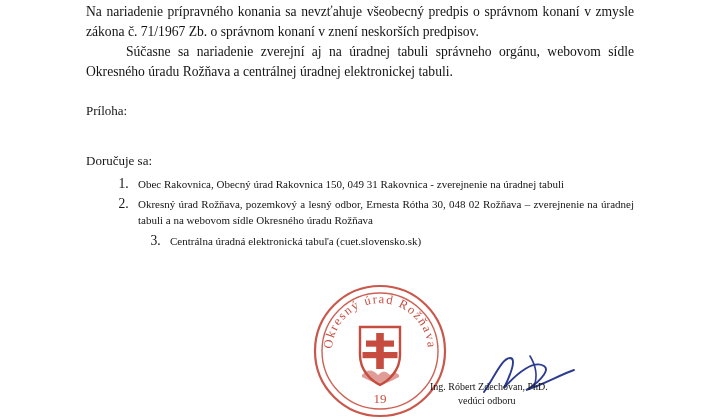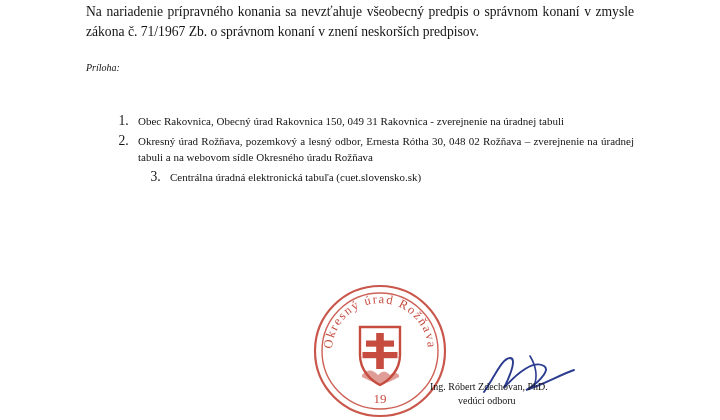--- a/index.html
+++ b/index.html
@@ -31,23 +31,22 @@
   .para.indent {
     text-indent: 40px;
   }
   .gap-sm { height: 9px; }
   .gap-md { height: 19px; }
   .gap-lg { height: 22px; }
 
   .top-block { padding-top: 2px; }
 
   .label {
-    font-size: 10px;
+    font-size: 13px;
     line-height: 1.47;
-    font-style: italic;
   }
 
   ol.recipients {
     margin: 4px 0 0 0;
     padding-left: 46px;
     font-size: 11px;
     line-height: 1.47;
   }
   ol.recipients > li {
     margin-bottom: 2px;
@@ -98,29 +97,31 @@
     pointer-events: none;
   }
 </style>
 </head>
 <body>
 
 <div class="page">
 
   <div class="top-block">
     <p class="para">Na nariadenie prípravného konania sa nevzťahuje všeobecný predpis o správnom konaní v zmysle zákona č. 71/1967 Zb. o správnom konaní v znení neskorších predpisov.</p>
+    <p class="para indent">Súčasne sa nariadenie zverejní aj na úradnej tabuli správneho orgánu, webovom sídle Okresného úradu Rožňava a centrálnej úradnej elektronickej tabuli.</p>
   </div>
 
   <div class="gap-md"></div>
 
   <div class="label">Príloha:</div>
   <div class="gap-sm"></div>
 
   <div class="gap-lg"></div>
 
+  <div class="label">Doručuje sa:</div>
 
   <ol class="recipients">
     <li>Obec Rakovnica, Obecný úrad Rakovnica 150, 049 31 Rakovnica - zverejnenie na úradnej tabuli</li>
     <li>Okresný úrad Rožňava, pozemkový a lesný odbor, Ernesta Rótha 30, 048 02 Rožňava – zverejnenie na úradnej tabuli a na webovom sídle Okresného úradu Rožňava</li>
     <li class="li-third">Centrálna úradná elektronická tabuľa (cuet.slovensko.sk)</li>
   </ol>
 
   <div class="stamp">
     <svg width="136" height="136" viewBox="0 0 136 136" xmlns="http://www.w3.org/2000/svg">
       <defs>

